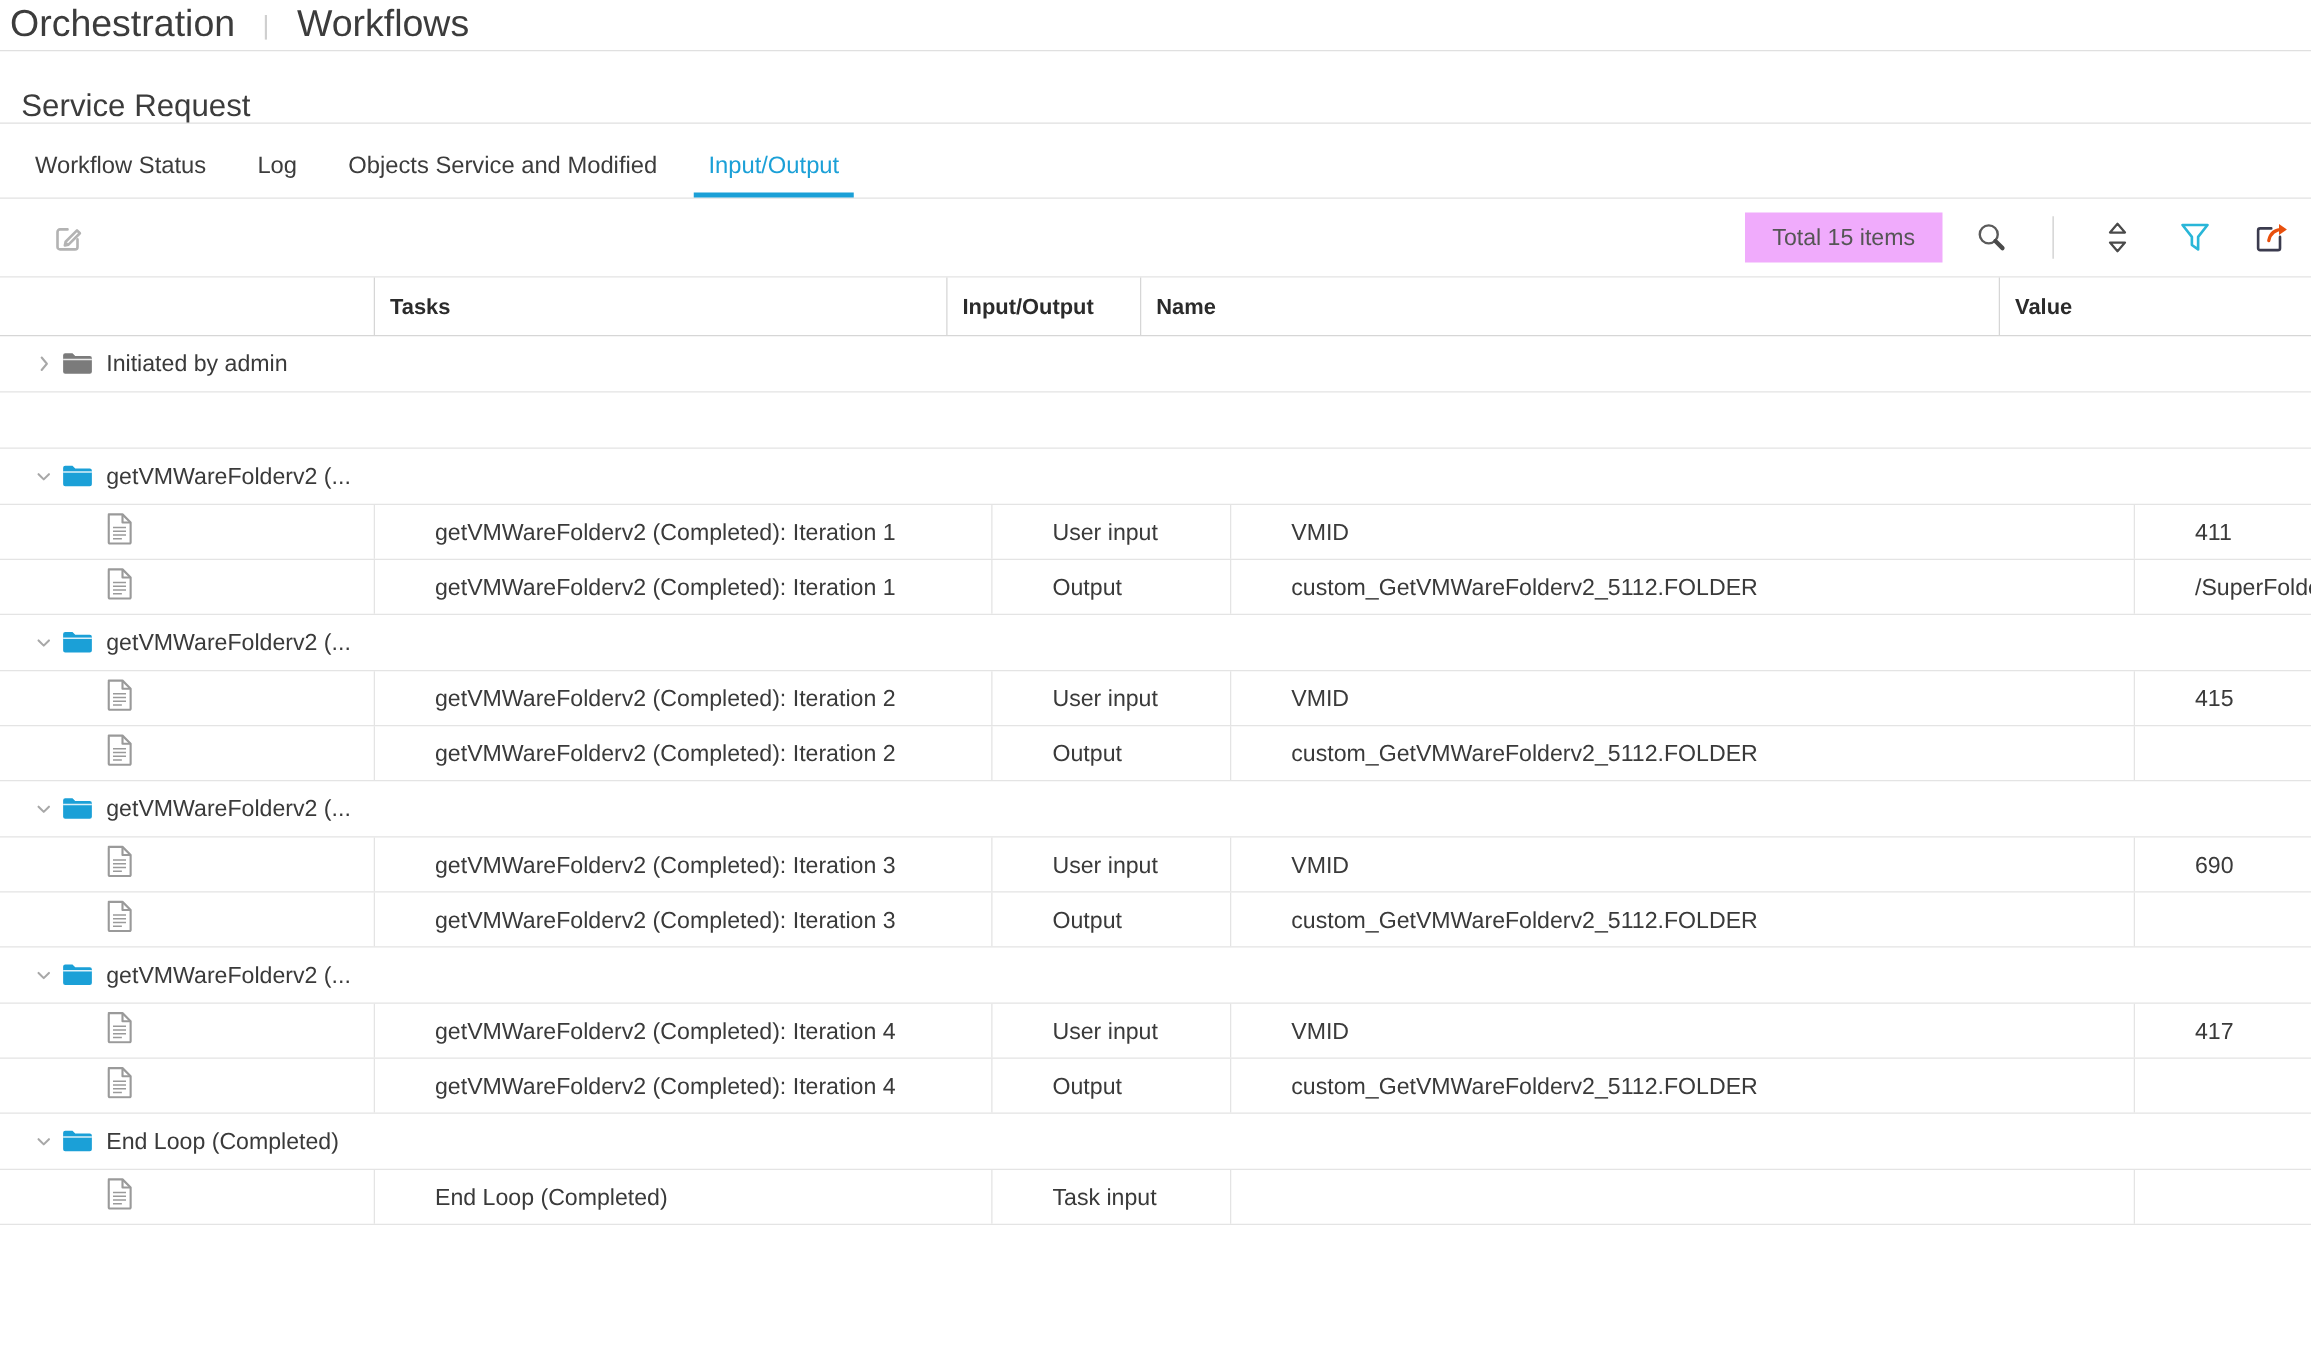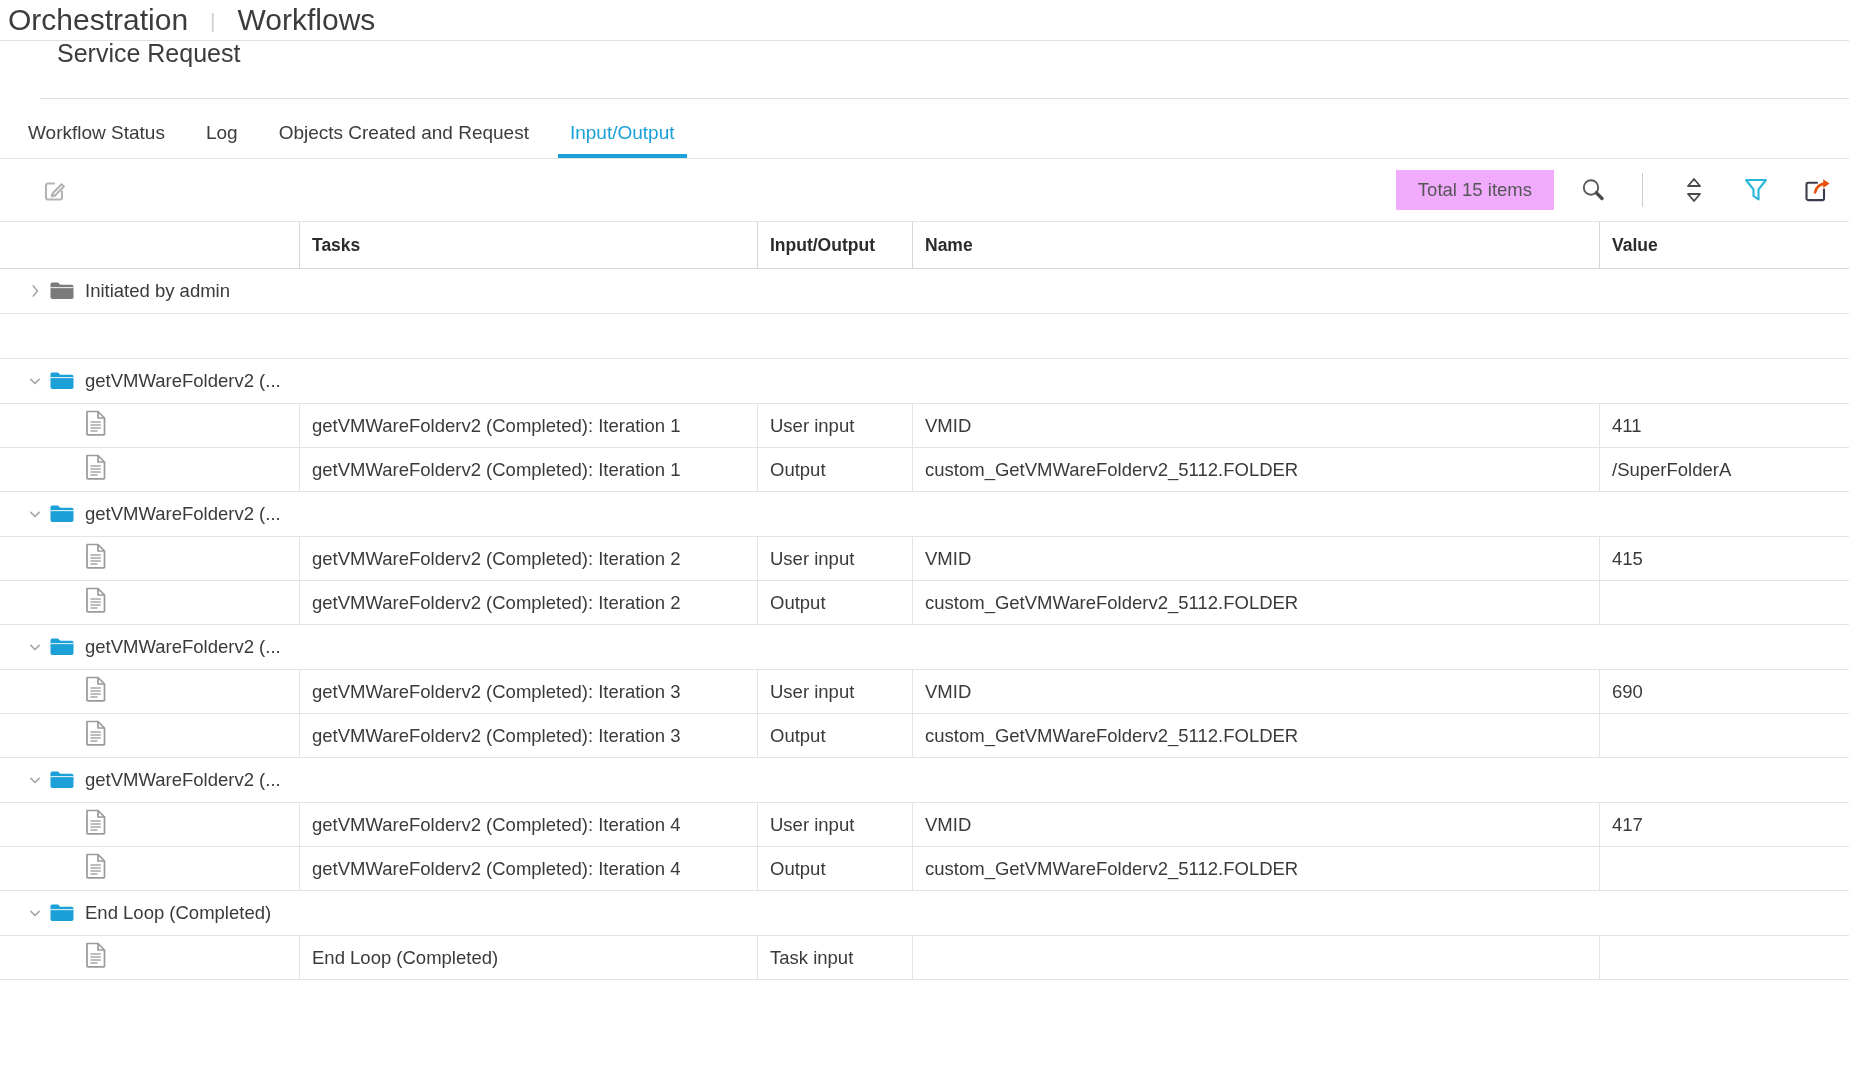--- a/index.html
+++ b/index.html
@@ -33,24 +33,23 @@
     font-size: 21px;
     padding: 0 18px;
     line-height: 1;
     user-select: none;
   }
 
   
   #page-title-bar {
     height: 58px;
     display: flex;
-    align-items: flex-start;
+    align-items: flex-end;
     padding-left: 17px;
     border-bottom: 1px solid #e0e0e0;
-    margin-left: 40px;
   }
   #page-title {
     font-size: 25px;
     font-weight: 400;
     color: #3c3c3c;
     line-height: 1;
   }
 
   
   #tabs-bar {
@@ -149,21 +148,21 @@
   #grid-header .c-io   { border-right: 1px solid #d6d6d6; }
   #grid-header .c-name { border-right: 1px solid #d6d6d6; }
 
   
   .group-row .c-icon,
   .group-row .c-task,
   .group-row .c-io,
   .group-row .c-name { border-right: none; }
 
   .group-row { height: 45px; }
-  .leaf-row  { height: 44px; }
+  .leaf-row  { height: 44px; gap: 36px; }
 
   .tree-cell {
     display: flex;
     align-items: center;
     gap: 0;
     padding-left: 22px;
   }
   .chevron {
     width: 26px; height: 26px;
     display: flex; align-items: center; justify-content: center;
@@ -197,21 +196,21 @@
   <span class="crumb">Workflows</span>
 </div>
 
 <div id="page-title-bar">
   <span id="page-title">Service Request</span>
 </div>
 
 <div id="tabs-bar">
   <div class="tab">Workflow Status</div>
   <div class="tab">Log</div>
-  <div class="tab">Objects Created and Request</div>
+  <div class="tab">Objects Service and Modified</div>
   <div class="tab active">Input/Output</div>
 </div>
 
 <div id="toolbar">
 
   <div id="edit-button">
     <svg width="26" height="26" viewBox="0 0 26 26">
       <path d="M20 14.5 V20.5 a2 2 0 0 1 -2 2 H6 a2 2 0 0 1 -2 -2 V8.5 a2 2 0 0 1 2 -2 H12" fill="none" stroke="#b3b3b3" stroke-width="2.1" stroke-linecap="round"></path>
       <path d="M10.5 16.4 L19.6 7.3 L21.9 9.6 L12.8 18.7 L9.9 19.3 Z" fill="none" stroke="#b3b3b3" stroke-width="2.1" stroke-linejoin="round"></path>
       <path d="M10.1 19.2 L11.4 16.6 L12.8 18.1 Z" fill="#b3b3b3"></path>

